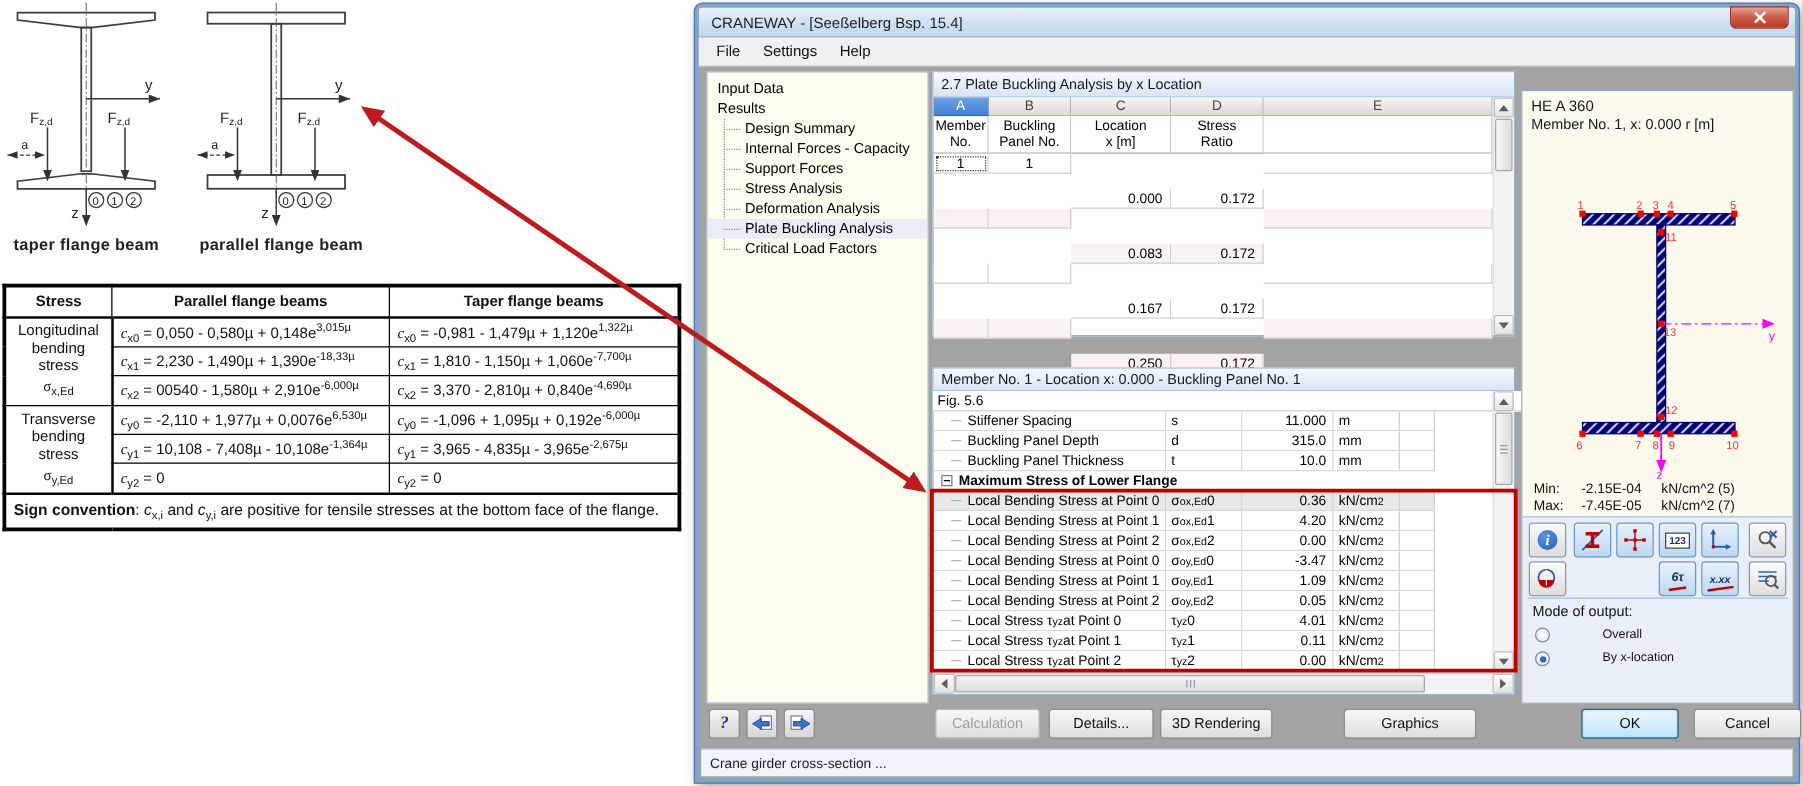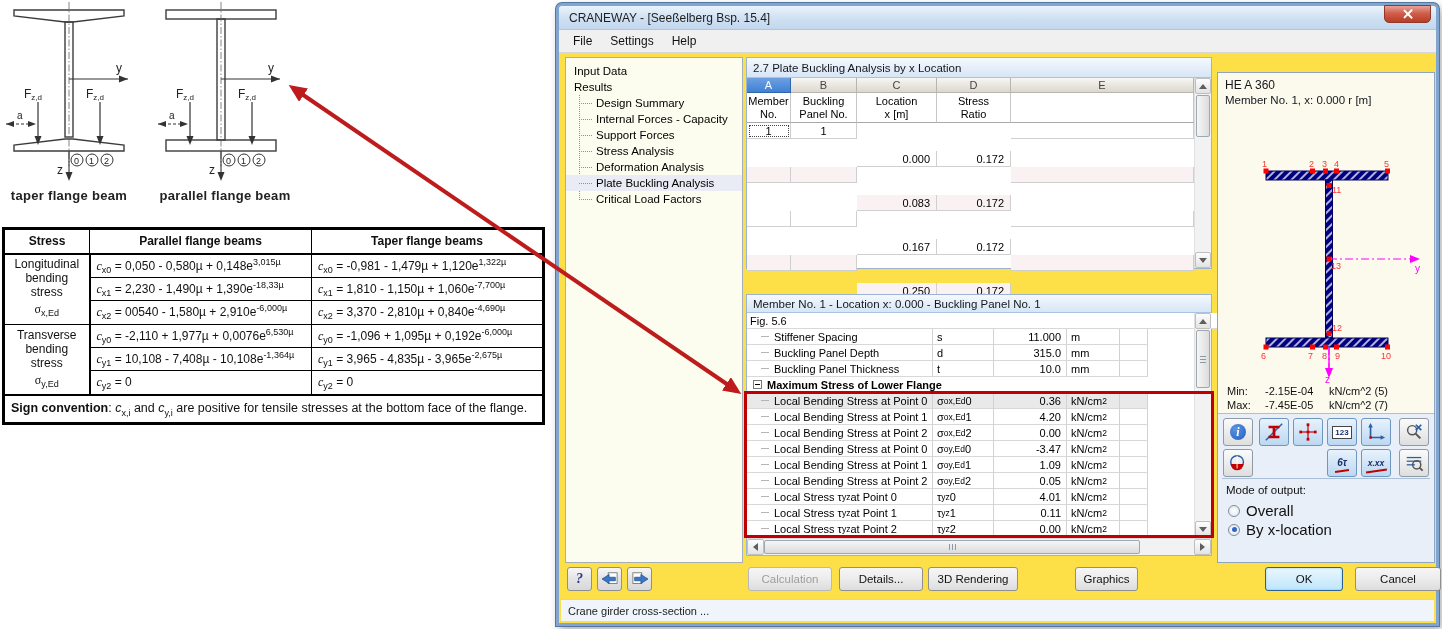--- a/index.html
+++ b/index.html
@@ -21,21 +21,21 @@
   .symline { margin-top: 3px; display: block; }
   .fsym { font-family: "Liberation Serif", serif; }
 
   .beam-svg text { font-family: "Liberation Sans", sans-serif; }
 
   
   .arrow-overlay { position: absolute; left: 0; top: 0; width: 1442px; height: 629px; pointer-events: none; z-index: 60; }
 
   
   .win { position: absolute; left: 556px; top: 3px; width: 883px; height: 623px;
-         border: 3px solid #7FA5D0; border-radius: 6px 6px 0 0; background: #fde047;
+         border: 3px solid #7FA5D0; border-radius: 6px 6px 0 0; background: #a3a3a3;
          box-shadow: 0 0 0 1px #53779E, 3px 4px 10px rgba(0,0,0,.35); }
   .titlebar { position: absolute; left: 0; top: 0; right: 0; height: 24px;
               background: linear-gradient(#EAF3FC, #CFE0F2 55%, #C2D7EE);
               border-radius: 3px 3px 0 0; border-bottom: 1px solid #AFC6E0;
               font-size: 12px; color: #1E1E1E; line-height: 24px; padding-left: 10px; }
   .close-btn { position: absolute; right: 5px; top: -1px; width: 47px; height: 18px;
                background: linear-gradient(#E9A294, #D0604C 45%, #B93C26);
                border: 1px solid #8E372A; border-radius: 0 0 5px 5px; cursor: default; }
   .close-x { position: absolute; left: 50%; top: 50%; width: 10px; height: 10px; transform: translate(-50%,-50%); }
   .close-x::before, .close-x::after { content: ""; position: absolute; left: 4px; top: -1px; width: 2.4px; height: 12px; background: #fff; border-radius: 1px; }
@@ -110,21 +110,21 @@
   .rp-bottom { position: absolute; left: 0; top: 340px; right: 0; bottom: 0; background: #E8EFF8; border-top: 1px solid #A9C0D8; }
   .tbrow { position: absolute; left: 5px; right: 5px; height: 30px; display: flex; align-items: center; }
   .pbtn { width: 30px; height: 28px; border: 1px solid #8E9AA5; border-radius: 3px; background: linear-gradient(#FBFBFB,#DEDEDE); display: flex; align-items: center; justify-content: center; margin-left: 4px; }
   .pbtn.blue { background: linear-gradient(#E8F2FC, #BBD8F1); border-color: #6E96BE; }
   .spacer { flex: 1; }
   .info-circle { width: 16px; height: 16px; border-radius: 50%; background: radial-gradient(circle at 35% 30%, #5D94E2, #1F5FBF); color: #fff; font-family: "Liberation Serif", serif; font-weight: bold; font-style: italic; font-size: 12px; display: flex; align-items: center; justify-content: center; }
   .txticon { font-size: 10px; font-weight: bold; color: #1B2F6E; font-style: italic; position: relative; line-height: 10px; }
   .txticon .redbar { position: absolute; left: -2px; right: -2px; bottom: -4px; height: 2px; background: #C00000; transform: rotate(-8deg); }
   .sep { position: absolute; left: 4px; right: 4px; top: 64px; border-top: 1px solid #A9C0D8; }
   .mode-label { position: absolute; left: 8px; top: 70px; font-size: 11.5px; color: #111; }
-  .radio-row { position: absolute; left: 10px; display: flex; align-items: center; font-size: 15px; color: #111; }
+  .radio-row { position: absolute; left: 10px; display: flex; align-items: flex-start; font-size: 10px; color: #111; gap: 36px; }
   .radio { width: 12px; height: 12px; border-radius: 50%; border: 1px solid #7E8D9D; background: radial-gradient(#FFFFFF,#DCE3EB); margin-right: 6px; position: relative; flex: none; }
   .radio.on::after { content: ""; position: absolute; left: 2.5px; top: 2.5px; width: 5px; height: 5px; border-radius: 50%; background: #2E67C8; }
 
   
   .toolbtn { position: absolute; top: 561px; width: 25px; height: 24px; border: 1px solid #8E8F8F; border-radius: 3px; background: linear-gradient(#F7F7F7,#E5E5E5 45%,#D8D8D8); display: flex; align-items: center; justify-content: center; }
   .qmark { font-family: "Liberation Serif", serif; font-style: italic; font-weight: bold; font-size: 14px; color: #2B3A8F; }
   .win-btn { position: absolute; top: 561px; height: 24px; border: 1px solid #8E8F8F; border-radius: 3px; background: linear-gradient(#F6F6F6,#EDEDED 45%,#DDDDDD); font-size: 11.5px; color: #111; display: flex; align-items: center; justify-content: center; }
   .win-btn.disabled { color: #9E9E9E; border-color: #B8B8B8; }
   .win-btn.default { border-color: #2C628B; background: linear-gradient(#EAF7FE, #D7EFFC 45%, #BDE6FC); box-shadow: inset 0 0 2px #7AC3EF; }
   .statusbar { position: absolute; left: 2px; right: 2px; bottom: 2px; height: 22px; background: #EFF5FB; border-top: 1px solid #C2D5EA; font-size: 11px; color: #222; display: flex; align-items: center; padding-left: 7px; }
@@ -808,21 +808,21 @@
     </div>
     <div class="toolbtn" style="left:68px">
       <svg width="18" height="16" viewBox="0 0 20 18">
           <rect x="2" y="2" width="10" height="12" fill="#fff" stroke="#777" stroke-width="1"></rect>
           <polygon points="19,9 11,4 11,7 4,7 4,11 11,11 11,14" fill="#3A76C8" stroke="#1F4E8C" stroke-width="0.8"></polygon>
         </svg>
     </div>
     <div class="win-btn disabled" style="left:189px;width:84px">Calculation</div>
     <div class="win-btn" style="left:280px;width:84px">Details...</div>
     <div class="win-btn" style="left:369px;width:90px">3D Rendering</div>
-    <div class="win-btn" style="left:516px;width:63px">Graphics</div>
+    <div class="win-btn" style="left:516px;width:106px">Graphics</div>
     <div class="win-btn default" style="left:706px;width:78px">OK</div>
     <div class="win-btn" style="left:796px;width:86px">Cancel</div>
 
     <div class="statusbar">
         <span>Crane girder cross-section ...</span>
       </div>
   </div>
 
   <svg class="arrow-overlay">
     <defs>

